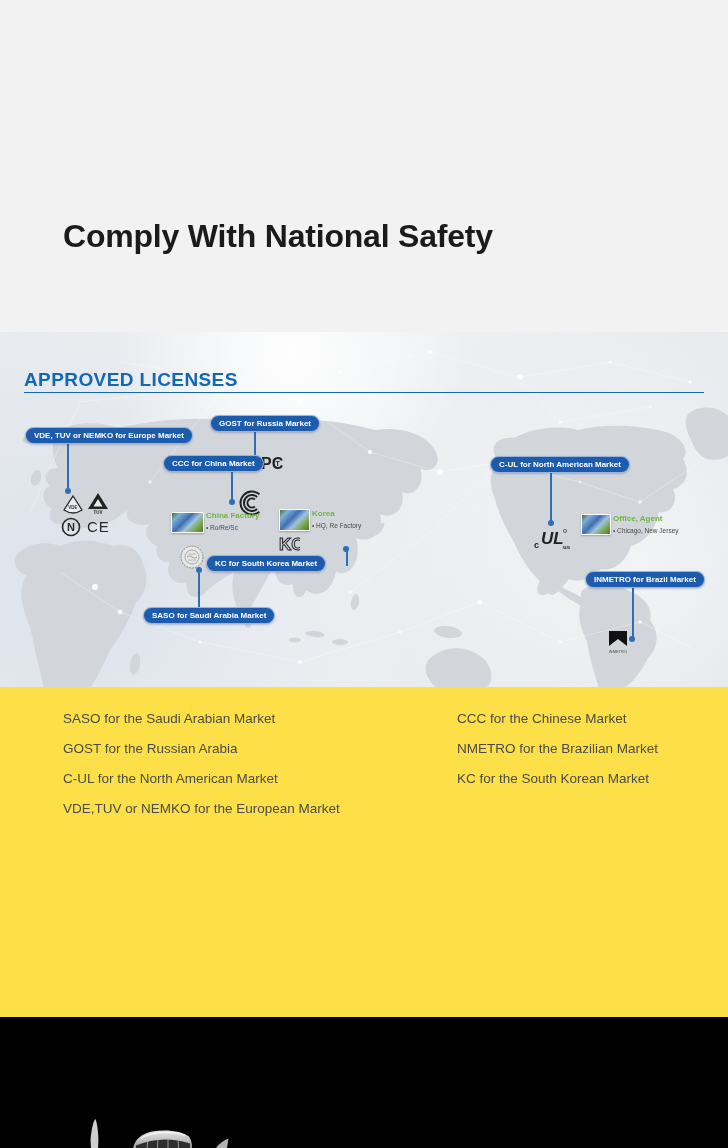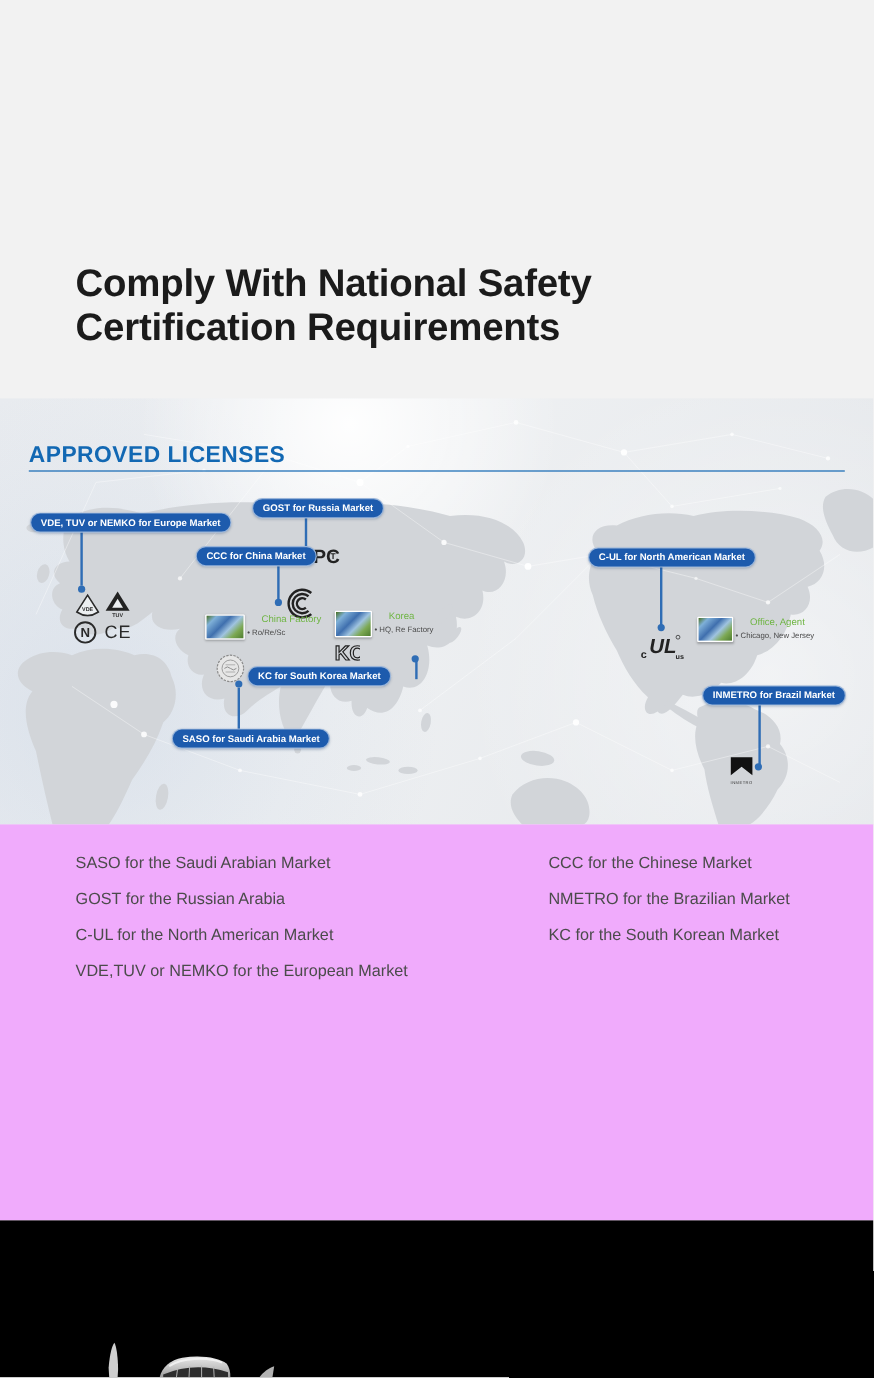--- a/index.html
+++ b/index.html
@@ -26,42 +26,42 @@
   .pill{position:absolute;background:#1d5bad;color:#fff;font-size:8px;font-weight:bold;
     padding:3px 8px;border-radius:10px;border:1px solid rgba(255,255,255,0.55);
     white-space:nowrap;line-height:9px;z-index:6;box-shadow:0 1px 2px rgba(20,50,100,0.25);}
   .connector{position:absolute;width:1.5px;background:#2f6db5;z-index:3;}
   .dot{position:absolute;width:6px;height:6px;border-radius:50%;background:#2f6db5;z-index:4;}
   .mark{position:absolute;z-index:5;}
   .photo{position:absolute;z-index:5;border:1px solid #fff;border-radius:1px;
     background:linear-gradient(135deg,#49701f 0%,#7fb0d8 18%,#3f6fae 42%,#9fc3e0 60%,#7da954 78%,#4d7c2e 100%);
     box-shadow:0 1px 2px rgba(0,0,0,0.25);}
   .site-label{position:absolute;z-index:5;line-height:10px;}
-  .site-name{display:block;font-size:8px;font-weight:normal;color:#6fb544;padding-left:12px;}
+  .site-name{display:block;font-size:8px;font-weight:bold;color:#6fb544;}
   .site-detail{display:block;font-size:6.5px;color:#4a4a4a;margin-top:2px;}
 
   
-  .list-section{position:relative;height:330px;background:#f0abfc;}
+  .list-section{position:relative;height:330px;background:#fde047;}
   .col{position:absolute;top:25px;margin:0;padding:0;list-style:none;}
   .col.left{left:63px;}
   .col.right{left:457px;}
   .col li{font-size:13.5px;color:#4b4b4b;line-height:14px;margin-bottom:16px;}
 
   
   .dark-strip{position:relative;height:131px;background:#000;}
   .plane-svg{position:absolute;left:0;bottom:0;}
 </style>
 </head>
 <body>
 
 <div class="page">
 
   <header class="hero">
     <h1><span>Comply With National Safety</span><br>
-    <span>Certification Requirements</span></h1>
+    </h1>
   </header>
 
   <section class="map-section">
 
     <svg class="map-svg" width="728" height="355" viewBox="0 0 728 355">
       <g fill="#d2d5d9" stroke="none">
 
         <path d="M58 100 C75 88 100 90 118 96 C160 86 210 84 250 90 C295 84 340 88 375 98 C405 94 428 104 436 120 C442 134 430 142 420 136 C426 152 414 166 402 160 C406 176 394 188 380 182 C384 200 372 212 356 206 C362 226 352 246 336 240 C332 258 320 268 306 258 C302 270 292 266 293 252 C282 256 272 246 276 232 C264 250 254 272 244 286 C234 276 230 256 234 240 C224 246 214 252 206 260 C196 270 184 264 187 250 C174 254 164 244 170 230 C162 232 154 224 157 214 C147 210 142 198 150 192 C137 195 124 190 127 178 C117 186 106 196 96 190 C86 198 72 200 68 190 C56 196 45 188 52 176 C42 172 40 158 50 154 C40 146 46 136 58 136 C50 122 52 108 58 100 Z"></path>
 
         <path d="M60 214 C78 206 98 208 112 214 C128 210 140 218 143 232 C150 246 146 262 136 270 C130 288 120 304 110 318 C103 334 96 348 90 356 L44 356 C39 336 34 314 30 294 C22 276 17 256 27 244 C14 238 10 226 22 218 C34 210 48 210 60 214 Z"></path>

